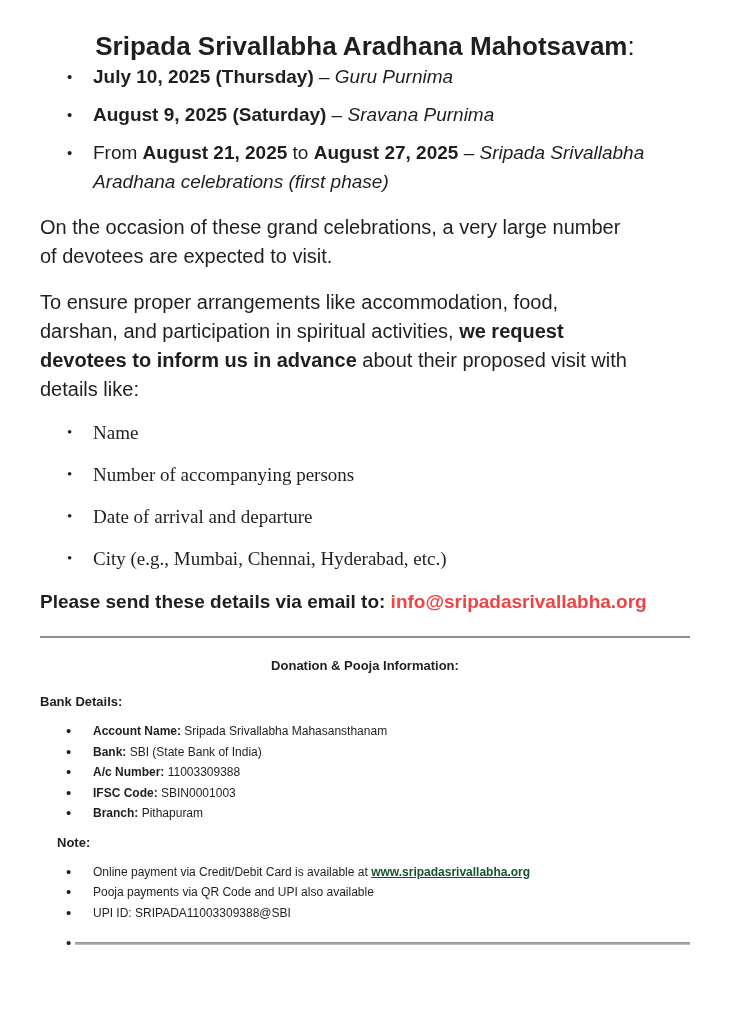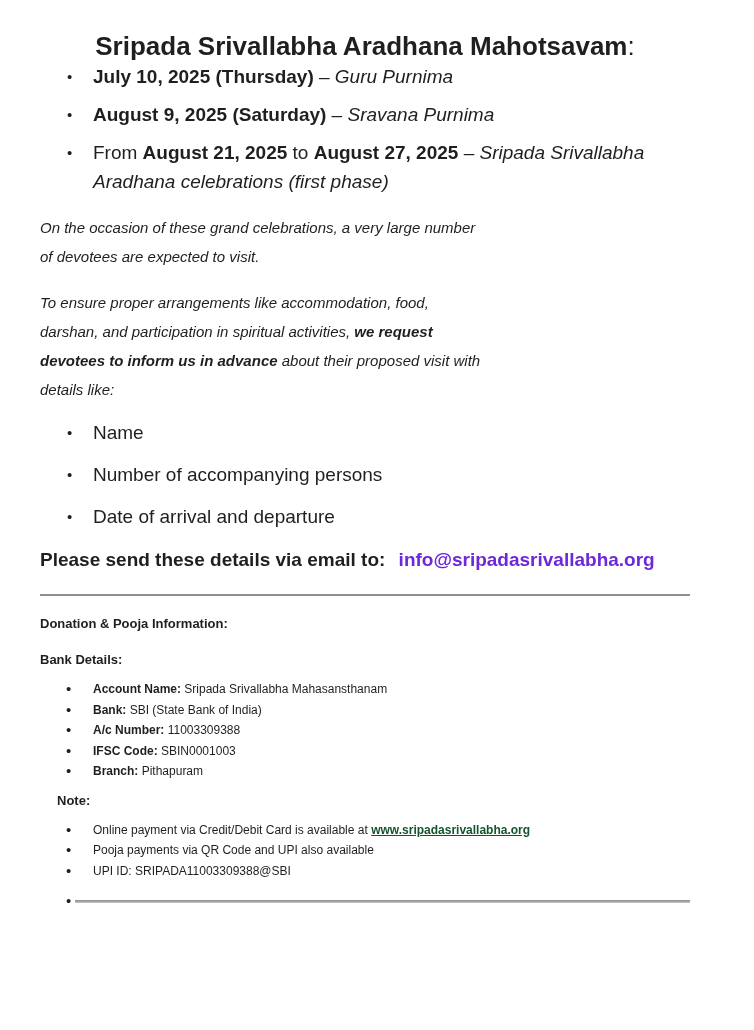--- a/index.html
+++ b/index.html
@@ -16,27 +16,27 @@
   .title .colon { font-weight:400; }
   ul { list-style:none; margin:0; padding:0; }
   .events { }
   .events li {
     position:relative; padding-left:53px; font-size:19px; line-height:29px;
     margin-bottom:9px; white-space:pre-line;
   }
   .events li::before, .details li::before {
     content:"\2022"; position:absolute; left:27px; top:0; font-size:15px; line-height:29px;
   }
-  .para { margin:17px 0 0; font-size:15px; line-height:29px; white-space:pre-line;font-style:italic; }
+  .para { margin:17px 0 0; font-size:20px; line-height:29px; white-space:pre-line; }
   .details { margin-top:14px; }
-  .details li { position:relative; padding-left:53px; font-size:19px; line-height:29px; margin-bottom:13px; }
+  .details li { position:relative; padding-left:53px; font-size:19px; line-height:29px; margin-bottom:13px;font-family:Liberation Serif, serif; }
   .email-line { margin:14px 0 0; font-size:19px; line-height:29px; font-weight:700; }
-  .email-link { color:#6d28d9; text-decoration:none; font-weight:700; cursor:pointer;margin-left:8px; }
+  .email-link { color:#ef4444; text-decoration:none; font-weight:700; cursor:pointer; }
   .divider { margin-top:20px; height:2px; background:#8f8f8f; }
-  .donation-heading { margin:18px 0 16px; font-size:13px; line-height:20px; font-weight:700; }
+  .donation-heading { margin:18px 0 16px; font-size:13px; line-height:20px; font-weight:700; text-align:center; }
   .sub-heading { margin:14px 0 0; font-size:13px; line-height:20px; font-weight:700; }
   .sub-heading.tight { margin-top:9px;padding-left:17px; }
   .small-list { margin-top:9px; }
   .small-list li { position:relative; padding-left:53px; font-size:12px; line-height:20.5px; }
   .small-list li::before {
     content:"\2022"; position:absolute; left:26px; top:0; font-size:15px; line-height:20.5px;
   }
   .weblink { color:#14532d; text-decoration:underline; font-weight:700; cursor:pointer; }
   .last-row { position:relative; margin-top:10px; padding-left:35px; height:20px; display:flex; align-items:center; }
   .last-row::before {
@@ -63,20 +63,21 @@
 
   <p class="para"><span>To ensure proper arrangements like accommodation, food,
 darshan, and participation in spiritual activities, </span><span class="b">we request
 devotees to inform us in advance</span><span> about their proposed visit with
 details like:</span></p>
 
   <ul class="details">
     <li>Name</li>
     <li>Number of accompanying persons</li>
     <li>Date of arrival and departure</li>
+    <li>City (e.g., Mumbai, Chennai, Hyderabad, etc.)</li>
   </ul>
 
   <p class="email-line"><span>Please send these details via email to: </span><a class="email-link">info@sripadasrivallabha.org</a></p>
 
   <div class="divider"></div>
 
   <h2 class="donation-heading">Donation &amp; Pooja Information:</h2>
 
   <h3 class="sub-heading">Bank Details:</h3>
 

